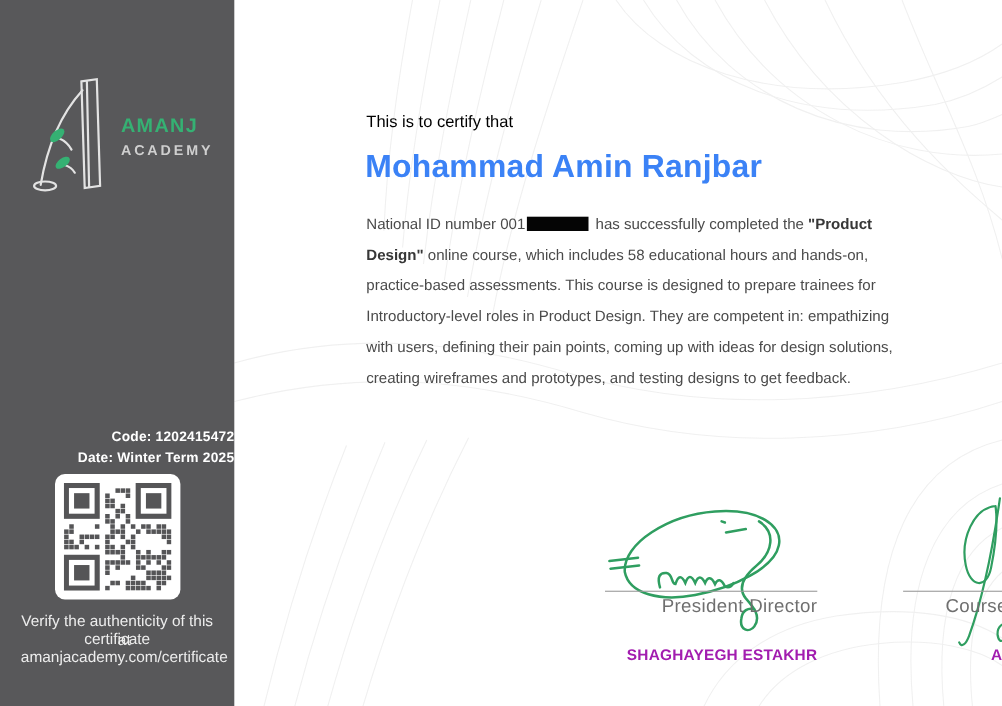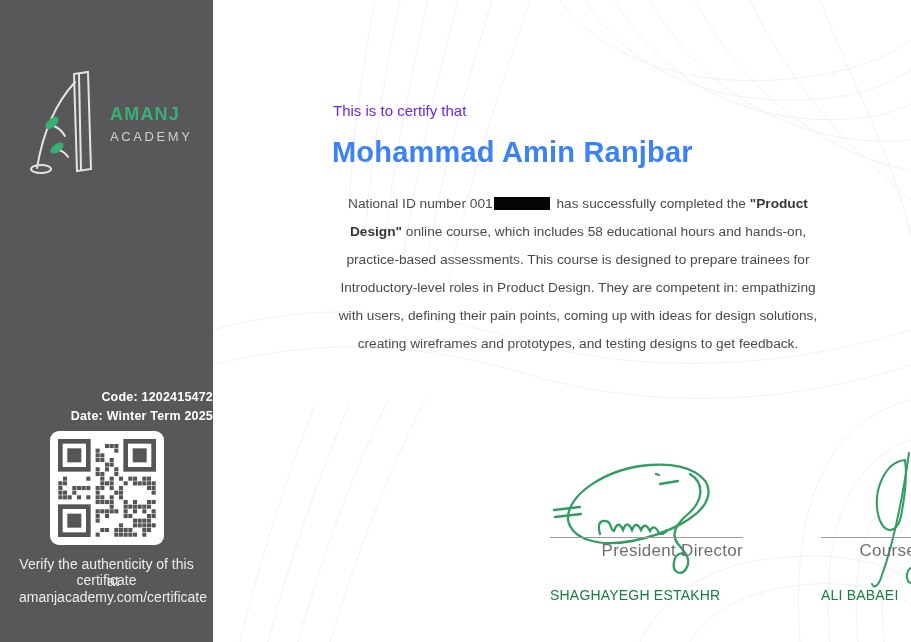--- a/index.html
+++ b/index.html
@@ -14,21 +14,21 @@
 
   
   .sidebar {
     position:absolute; left:0; top:0; width:213px; height:642px;
     background:#58585a; z-index:2;
   }
   .logo { position:absolute; left:28px; top:70px; display:flex; gap:8px; }
   .logo-icon { width:74px; height:106px; }
   .logo-text { margin-top:34px; }
   .logo-title { color:#35b173; font-size:18px; font-weight:bold; letter-spacing:1.2px; }
-  .logo-subtitle { color:#cfcfcf; font-size:13px; letter-spacing:2.6px; margin-top:4px; }
+  .logo-subtitle { color:#cfcfcf; font-size:13px; letter-spacing:2.6px; margin-top:4px;font-weight:bold; }
 
   .code-line, .date-line {
     position:absolute; width:100%; text-align:right; color:#ffffff;
     font-size:12.5px; font-weight:bold; letter-spacing:0.2px;
   }
   .code-line { top:390px; }
   .date-line { top:409px;padding-left:48px; }
 
   .qr-box {
     position:absolute; top:431px; left:50%; transform:translateX(-50%);
@@ -38,29 +38,29 @@
   .verify-line1, .verify-line2 {
     position:absolute; width:100%; text-align:center; color:#ededed; font-size:14px;
   }
   .verify-line1 { top:556px; }
   .verify-line2 { top:573px;padding-left:13px; }
 
   
   .main { position:absolute; left:213px; top:0; width:698px; height:642px; z-index:1; }
   .intro {
     position:absolute; left:120px; top:102px;
-    font-size:15px; color:#6d28d9;
+    font-size:15px; color:#000000;
   }
   .recipient-name {
     position:absolute; left:119px; top:136px;
     font-size:29px; font-weight:bold; color:#3b82f6; letter-spacing:0.2px;
   }
   .cert-body {
     position:absolute; left:120px; top:190px; width:490px;
-    font-size:13.7px; line-height:28px; color:#4a4a4a;text-align:center;
+    font-size:13.7px; line-height:28px; color:#4a4a4a;
   }
   .cert-body b { color:#373737; }
   .redaction {
     display:inline-block; width:56px; height:13px; background:#050505;
     vertical-align:middle; margin:0 3px 2px 1px;
   }
 
   
   .sig-block { position:absolute; top:450px; height:160px; }
   .sig-block.left  { left:337px; width:193px; }
@@ -68,22 +68,22 @@
   .sig-svg { position:absolute; left:0; top:0; overflow:visible; }
   .sig-rule {
     position:absolute; top:87px; left:0; right:0;
     border-top:1px solid #9b9b9b;
   }
   .sig-role {
     position:absolute; top:91px; width:100%; text-align:right;
     font-size:17px; color:#6f6f6f; letter-spacing:0.3px;
   }
   .sig-name {
-    position:absolute; top:137px; width:100%; text-align:left;
-    font-size:14px; font-weight:normal; color:#15803d; letter-spacing:0.2px;
+    position:absolute; top:137px; width:100%; text-align:right;
+    font-size:14px; font-weight:bold; color:#a21caf; letter-spacing:0.2px;
   }
 </style>
 </head>
 <body>
 
 <div class="page">
 
   <svg class="bg-pattern" width="911" height="642" viewBox="0 0 911 642">
     <g fill="none" stroke="#efefef" stroke-width="1" opacity="0.9">
       <path d="M375,0 C362,70 352,140 349,210"></path>

